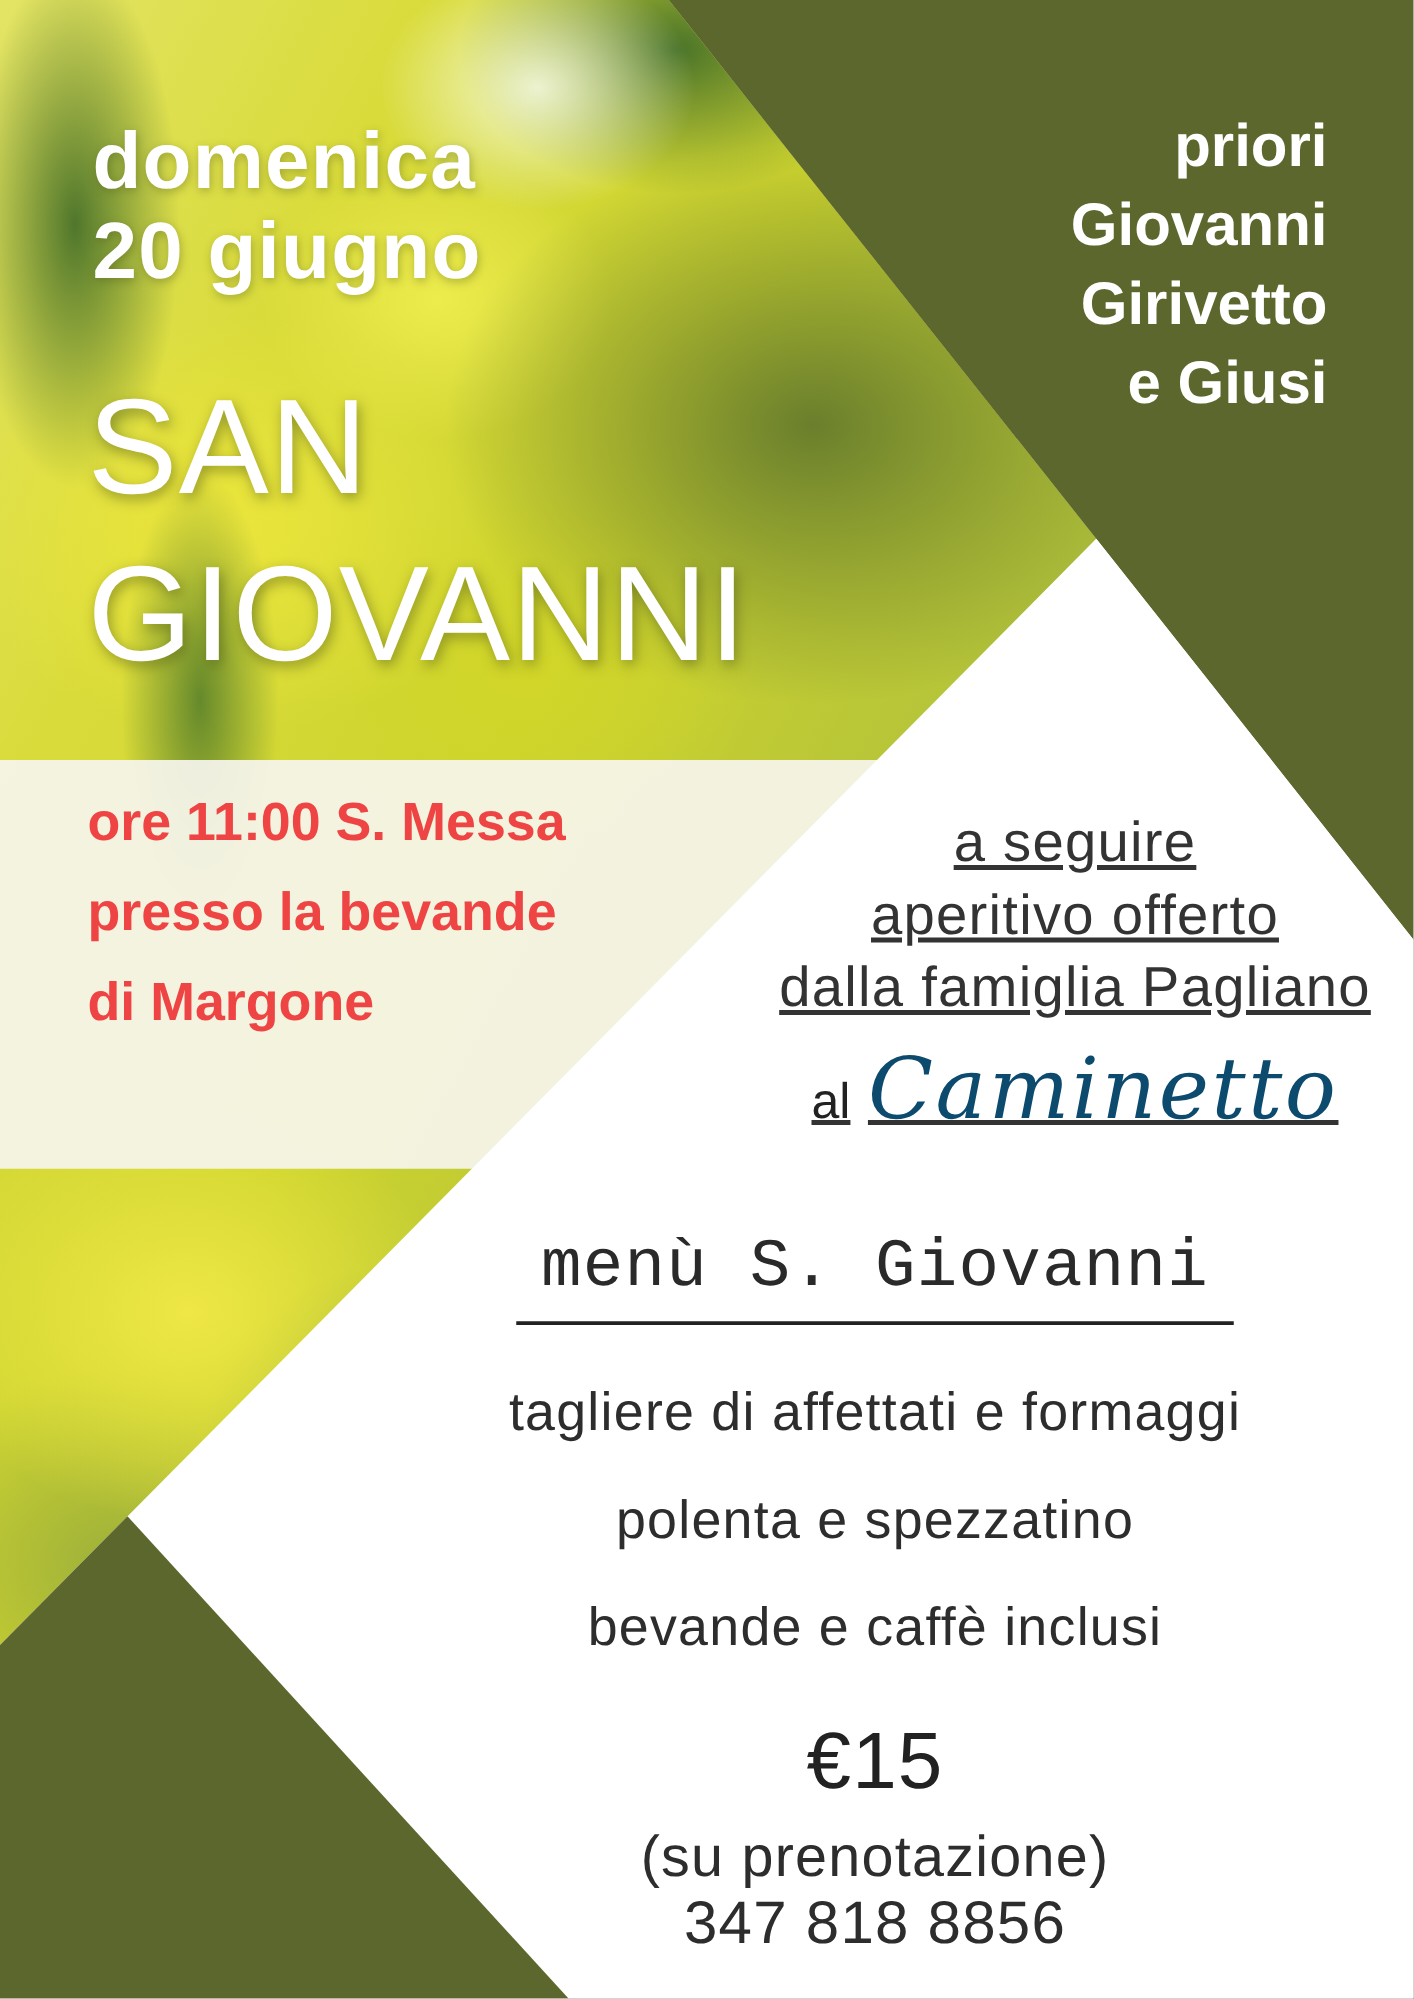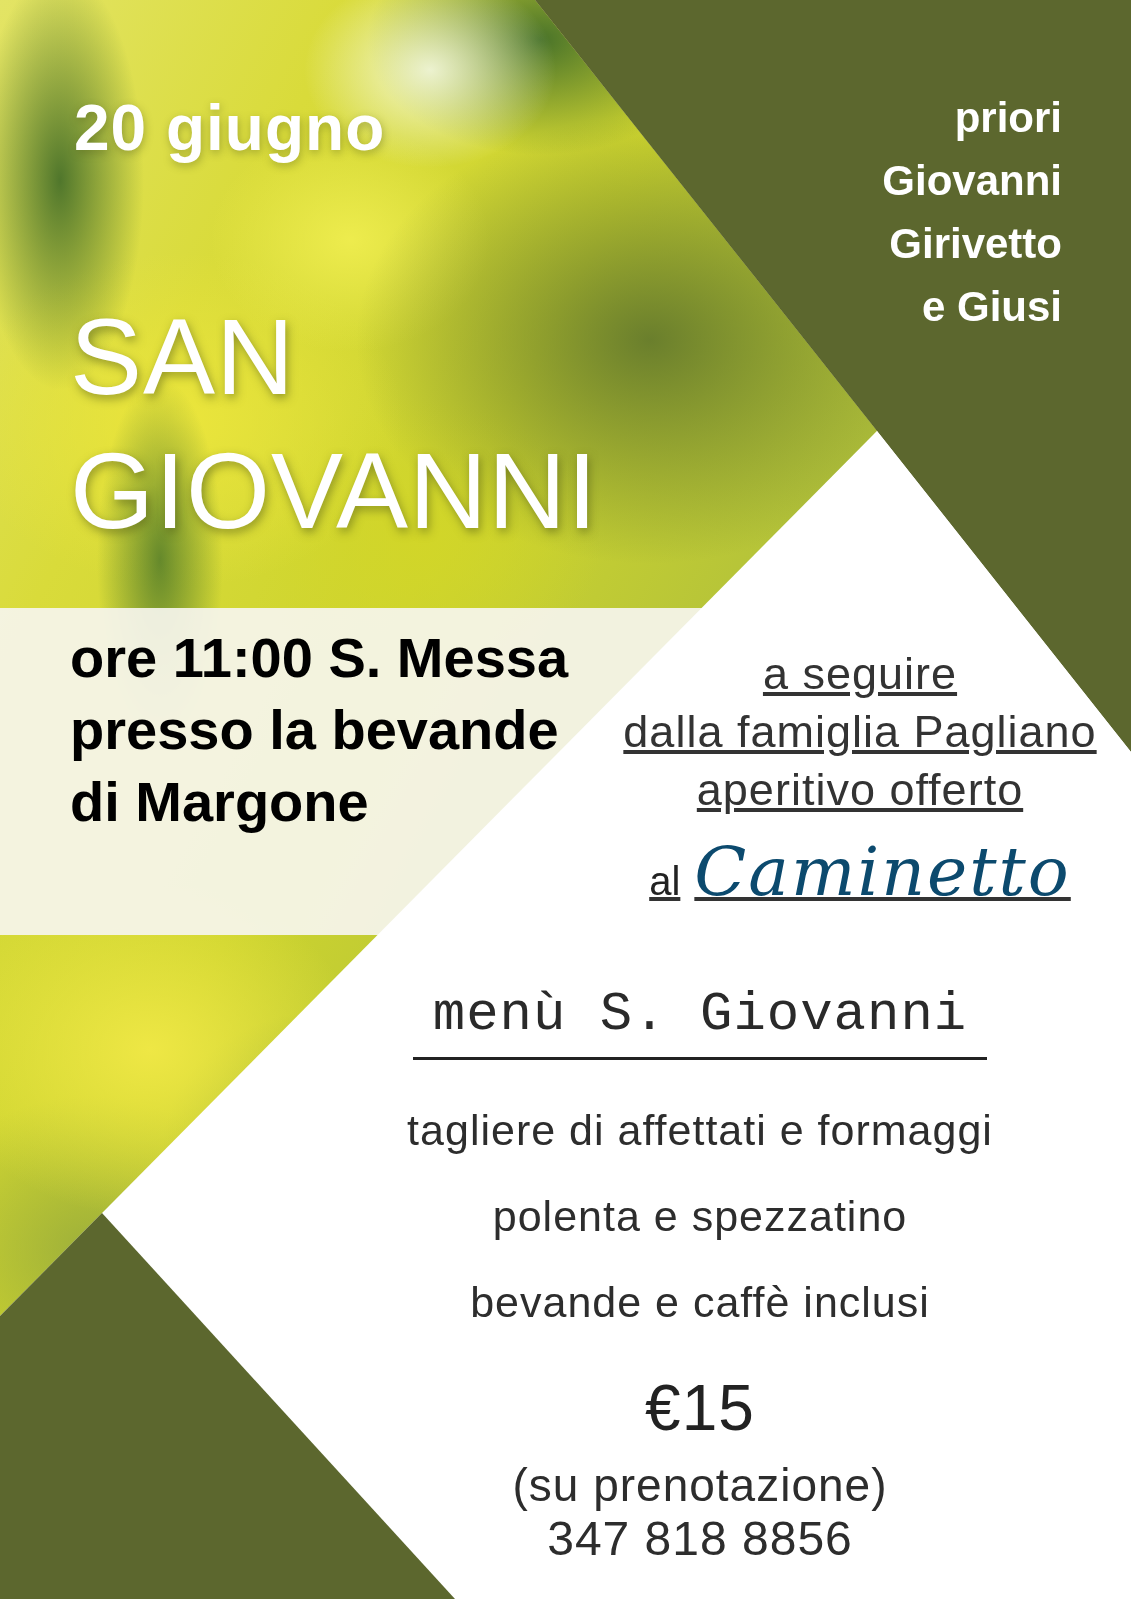--- a/index.html
+++ b/index.html
@@ -64,25 +64,25 @@
     color:#fff;font-weight:bold;font-size:64px;line-height:72px;
     letter-spacing:1px;text-shadow:1px 3px 8px rgba(80,90,25,.4);
   }
   .title-block{
     position:absolute;left:70px;top:290px;
     color:#fff;font-weight:normal;font-size:108px;line-height:134px;
     letter-spacing:1px;text-shadow:2px 4px 10px rgba(70,80,20,.5);
   }
   .priori-block{
     position:absolute;right:69px;top:86px;text-align:right;
-    color:#fff;font-weight:bold;font-size:42px;line-height:63px;
+    color:#fff;font-weight:bold;font-size:48px;line-height:63px;
   }
   .mass-block{
     position:absolute;left:70px;top:622px;
-    color:#000000;font-weight:bold;font-size:56px;line-height:72px;
+    color:#ef4444;font-weight:bold;font-size:43px;line-height:72px;
   }
   .aseguire-block{
     position:absolute;left:600px;top:645px;width:520px;text-align:center;
     color:#333;font-size:45px;line-height:58px;letter-spacing:1px;text-decoration:underline;
   }
   .caminetto-line{margin-top:24px;font-size:40px;color:#222;letter-spacing:0;}
   .caminetto-script{
     font-family:"DejaVu Serif", serif;font-style:italic;
     font-size:68px;margin-left:14px;letter-spacing:2px;color:#0c4a6e;
   }
@@ -102,20 +102,21 @@
 </head>
 <body>
 
 <div class="flyer">
 
   <div class="photo"></div>
 
   <div class="pale-band"></div>
 
   <div class="date-block">
+    <div>domenica</div>
     <div>20 giugno</div>
   </div>
 
   <div class="title-block">
     <div>SAN</div>
     <div>GIOVANNI</div>
   </div>
 
   <div class="mass-block">
     <div>ore 11:00 S. Messa</div>
@@ -129,22 +130,22 @@
     <div>priori</div>
     <div>Giovanni</div>
     <div>Girivetto</div>
     <div>e Giusi</div>
   </div>
 
   <div class="sheet">
 
     <div class="aseguire-block">
       <div>a seguire</div>
+      <div>aperitivo offerto</div>
       <div>dalla famiglia Pagliano</div>
-      <div>aperitivo offerto</div>
       <div class="caminetto-line">
         <span>al</span><span class="caminetto-script">Caminetto</span>
       </div>
     </div>
 
     <div class="menu-block">
       <div>
         <span class="menu-heading">menù S. Giovanni</span>
       </div>
       <div class="menu-item">tagliere di affettati e formaggi</div>

